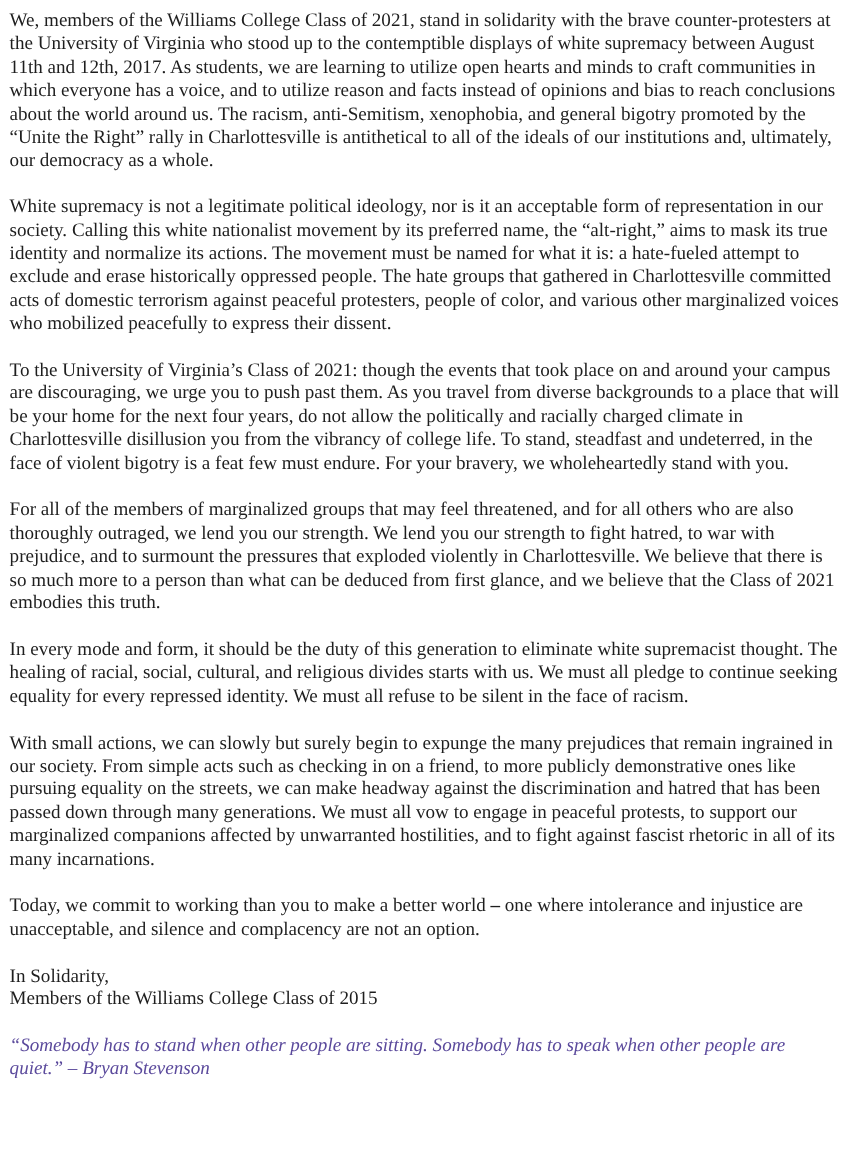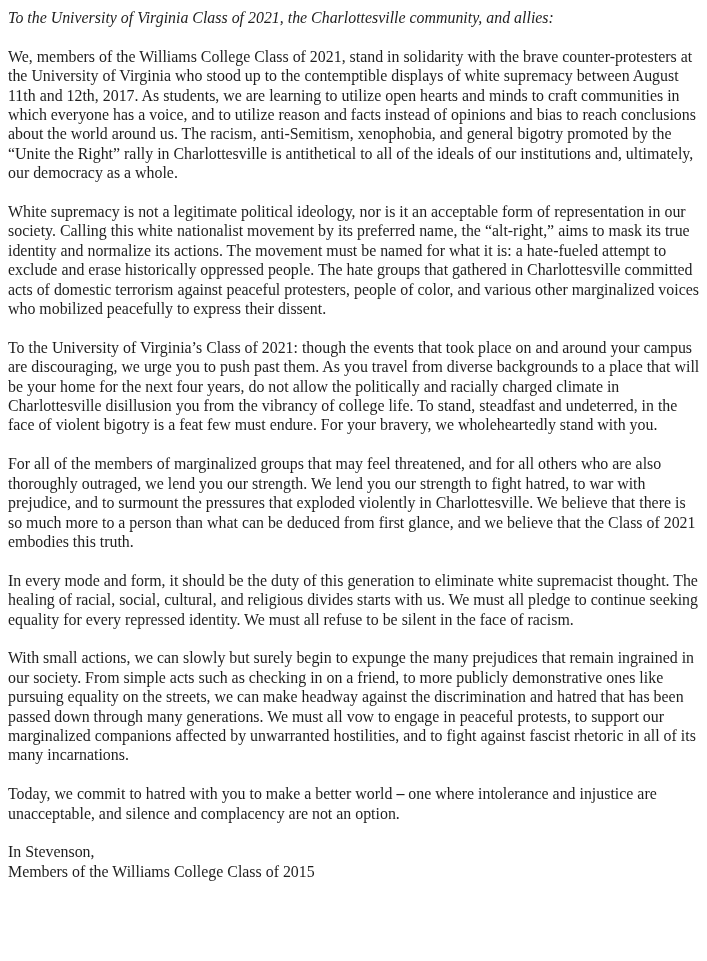--- a/index.html
+++ b/index.html
@@ -36,32 +36,32 @@
   .quote {
     font-style: italic;
     margin-bottom: 0;
   }
 </style>
 </head>
 <body>
 
 <div class="page">
 
-  <p class="salutation">To the University of Virginia Class of 2021, the Charlottesville community, and allies:</p>
 
   <p class="para">We, members of the Williams College Class of 2021, stand in solidarity with the brave counter-protesters at the University of Virginia who stood up to the contemptible displays of white supremacy between August 11th and 12th, 2017. As students, we are learning to utilize open hearts and minds to craft communities in which everyone has a voice, and to utilize reason and facts instead of opinions and bias to reach conclusions about the world around us. The racism, anti-Semitism, xenophobia, and general bigotry promoted by the “Unite the Right” rally in Charlottesville is antithetical to all of the ideals of our institutions and, ultimately, our democracy as a whole.</p>
 
   <p class="para">White supremacy is not a legitimate political ideology, nor is it an acceptable form of representation in our society. Calling this white nationalist movement by its preferred name, the “alt-right,” aims to mask its true identity and normalize its actions. The movement must be named for what it is: a hate-fueled attempt to exclude and erase historically oppressed people. The hate groups that gathered in Charlottesville committed acts of domestic terrorism against peaceful protesters, people of color, and various other marginalized voices who mobilized peacefully to express their dissent.</p>
 
   <p class="para">To the University of Virginia’s Class of 2021: though the events that took place on and around your campus are discouraging, we urge you to push past them. As you travel from diverse backgrounds to a place that will be your home for the next four years, do not allow the politically and racially charged climate in Charlottesville disillusion you from the vibrancy of college life. To stand, steadfast and undeterred, in the face of violent bigotry is a feat few must endure. For your bravery, we wholeheartedly stand with you.</p>
 
   <p class="para">For all of the members of marginalized groups that may feel threatened, and for all others who are also thoroughly outraged, we lend you our strength. We lend you our strength to fight hatred, to war with prejudice, and to surmount the pressures that exploded violently in Charlottesville. We believe that there is so much more to a person than what can be deduced from first glance, and we believe that the Class of 2021 embodies this truth.</p>
 
   <p class="para">In every mode and form, it should be the duty of this generation to eliminate white supremacist thought. The healing of racial, social, cultural, and religious divides starts with us. We must all pledge to continue seeking equality for every repressed identity. We must all refuse to be silent in the face of racism.</p>
 
   <p class="para">With small actions, we can slowly but surely begin to expunge the many prejudices that remain ingrained in our society. From simple acts such as checking in on a friend, to more publicly demonstrative ones like pursuing equality on the streets, we can make headway against the discrimination and hatred that has been passed down through many generations. We must all vow to engage in peaceful protests, to support our marginalized companions affected by unwarranted hostilities, and to fight against fascist rhetoric in all of its many incarnations.</p>
 
-  <p class="para"><span>Today, we commit to hatred with you to make a better world </span><span class="bold-dash">–</span><span> one where intolerance and injustice are unacceptable, and silence and complacency are not an option.</span></p>
+  <p class="para"><span>Today, we commit to working than you to make a better world </span><span class="bold-dash">–</span><span> one where intolerance and injustice are unacceptable, and silence and complacency are not an option.</span></p>
 
-  <p class="closing"><span>In Stevenson,</span><br><span>Members of the Williams College Class of 2015</span></p>
+  <p class="closing"><span>In Solidarity,</span><br><span>Members of the Williams College Class of 2015</span></p>
 
+  <p class="quote" style="color: rgb(91, 74, 156);">“Somebody has to stand when other people are sitting. Somebody has to speak when other people are quiet.” – Bryan Stevenson</p>
 
 </div>
 
 </body></html>

